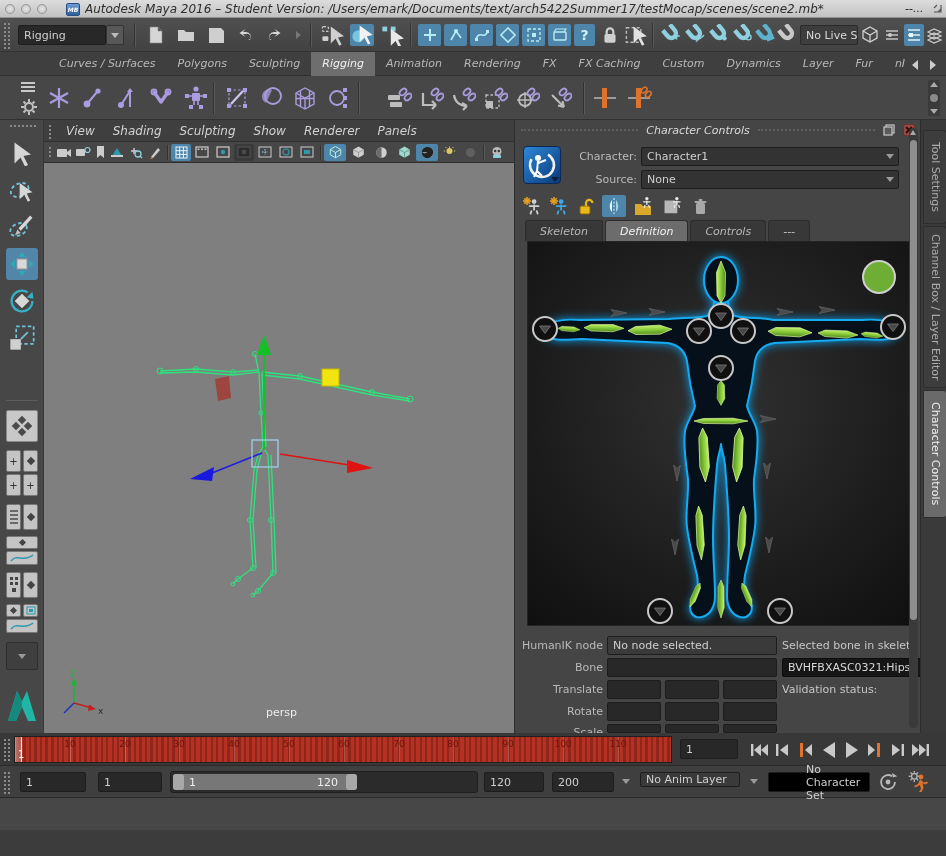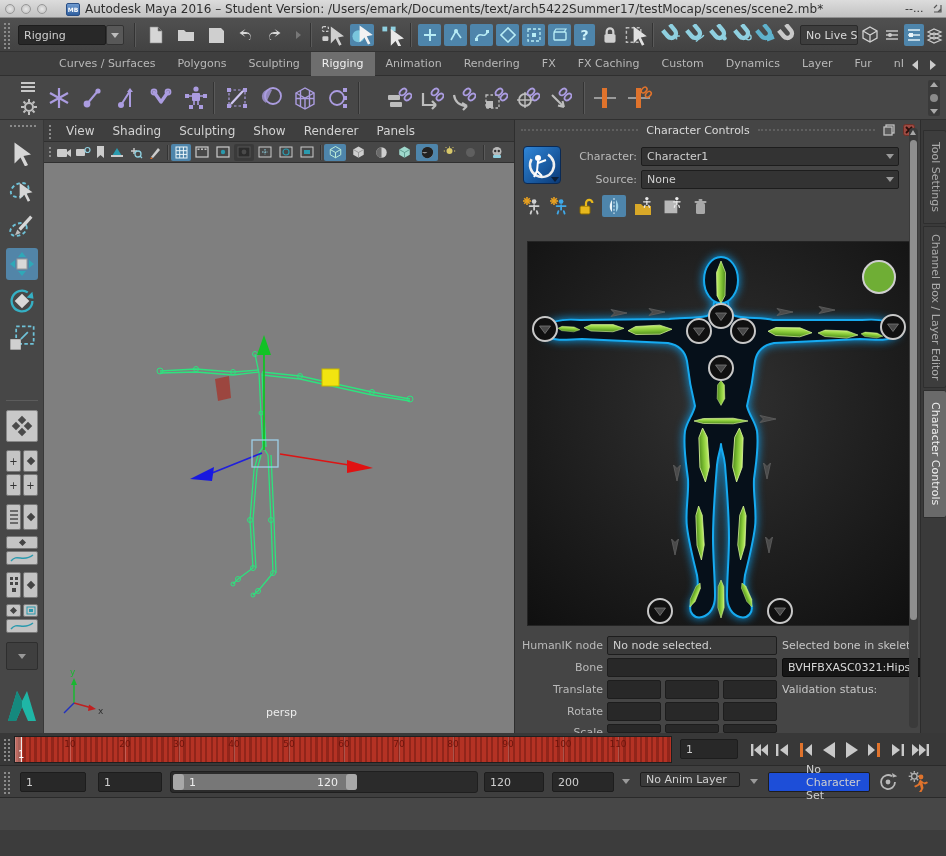--- a/index.html
+++ b/index.html
@@ -1,20 +1,20 @@
 <!DOCTYPE html>
 <html><head>
 <meta charset="utf-8">
 <style>
   html,body{margin:0;padding:0;background:#222;}
   #app{position:relative;width:946px;height:856px;overflow:hidden;background:#474747;
        font-family:"DejaVu Sans","Liberation Sans",sans-serif;font-size:11px;color:#cfcfcf;
        -webkit-user-select:none;user-select:none;}
   .abs{position:absolute;}
-  .f{display:flex;align-items:center;}
+  .f{display:flex;align-items:center;font-style:italic;}
   .field{background:#282828;border:1px solid #1d1d1d;border-radius:2px;color:#cfcfcf;
          font-size:11px;display:flex;align-items:center;padding:0 5px;box-sizing:border-box;}
   .sep{width:1px;background:#333;box-shadow:1px 0 0 #5a5a5a;}
   .ib{display:flex;align-items:center;justify-content:center;border-radius:2px;}
   .ib.hl{background:#4e85ab;}
   .grip{background-image:radial-gradient(#8a8a8a 0.9px,transparent 1.1px);background-size:4px 4px;background-position:1px 1px;}
   .ddarrow{width:0;height:0;border-left:4px solid transparent;border-right:4px solid transparent;border-top:5px solid #bdbdbd;}
   .shelftab{padding:0 11px;height:24px;display:flex;align-items:center;color:#b8b8b8;font-size:11px;cursor:default;}
   .shelftab.active{background:#6e6e6e;color:#f0f0f0;}
   .cctab{height:20px;padding:0 14px;display:flex;align-items:center;background:#383838;color:#b8b8b8;border:1px solid #2c2c2c;border-bottom:none;border-radius:3px 3px 0 0;margin-right:2px;font-size:11px;}
@@ -822,20 +822,26 @@
             <use href="#i-man" fill="#ececec" transform="translate(9,0) scale(0.65)"></use>
           </svg>
         </span>
       <span class="ib" style="width:22px;height:22px;">
           <svg width="19" height="19" viewBox="0 0 19 19">
             <use href="#i-trash" fill="#a8a8a8"></use>
           </svg>
         </span>
     </div>
 
+    <div class="abs f" style="left:10px;top:100px;height:21px;">
+      <div class="cctab">Skeleton</div>
+      <div class="cctab active">Definition</div>
+      <div class="cctab">Controls</div>
+      <div class="cctab">---</div>
+    </div>
 
     <div class="abs" style="left:12px;top:121px;width:386px;height:383px;border:1px solid #242424;box-sizing:content-box;">
       <svg width="386" height="383" viewBox="0 0 386 383">
         <defs>
           <radialGradient id="bvBg" cx="50%" cy="42%" r="80%">
             <stop offset="0" stop-color="#313131"></stop>
               <stop offset="1" stop-color="#0e0e0e"></stop>
           </radialGradient>
           <linearGradient id="boneG" x1="0" y1="0" x2="1" y2="0">
             <stop offset="0" stop-color="#c2f06c"></stop>
@@ -1016,21 +1022,21 @@
       <div class="abs" style="left:2px;top:2px;width:11px;height:16px;background:#a8a8a8;border-radius:3px;"></div>
       <div class="abs" style="left:175px;top:2px;width:11px;height:16px;background:#a8a8a8;border-radius:3px;"></div>
       <span class="abs" style="left:18px;top:4px;color:#eee;">1</span>
       <span class="abs" style="left:146px;top:4px;color:#eee;">120</span>
     </div>
     <div class="abs field" style="left:484px;top:6px;width:60px;height:20px;">120</div>
     <div class="abs field" style="left:552px;top:6px;width:62px;height:20px;">200</div>
     <span class="abs ddarrow" style="left:622px;top:13px;border-top-color:#9a9a9a;"></span>
     <div class="abs field" style="left:640px;top:6px;width:100px;height:15px;background:#3a3a3a;">No Anim Layer</div>
     <span class="abs ddarrow" style="left:750px;top:13px;border-top-color:#9a9a9a;"></span>
-    <div class="abs field" style="left:768px;top:6px;width:102px;height:20px;background:#1d4ed8;padding-left:37px;">No Character Set</div>
+    <div class="abs field" style="left:768px;top:6px;width:102px;height:20px;background:#000000;padding-left:37px;">No Character Set</div>
     <span class="abs ib" style="left:876px;top:4px;width:24px;height:24px;">
         <svg width="20" height="20" viewBox="0 0 20 20">
           <path d="M17,10 a7,7 0 1 1 -3,-5.7" fill="none" stroke="#b8b8b8" stroke-width="1.8"></path>
           <path d="M14,1 l0.8,4.6 l4.4,-1.4 Z" fill="#b8b8b8"></path>
           <circle cx="10" cy="10" r="2.4" fill="#b8b8b8"></circle>
         </svg>
       </span>
     <span class="abs ib" style="left:906px;top:3px;width:26px;height:26px;">
         <svg width="22" height="22" viewBox="0 0 22 22">
           <use href="#i-gear" stroke="#b0b0b0" fill="none" transform="translate(0,-1) scale(0.7)"></use>

